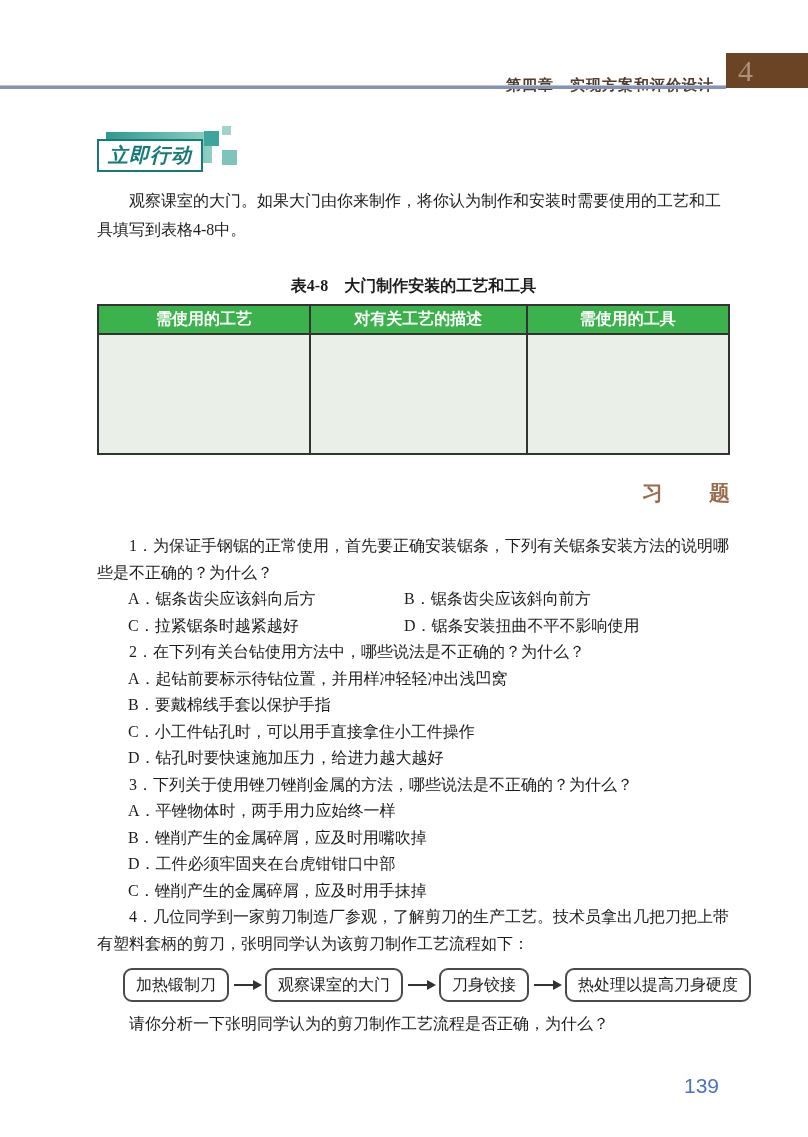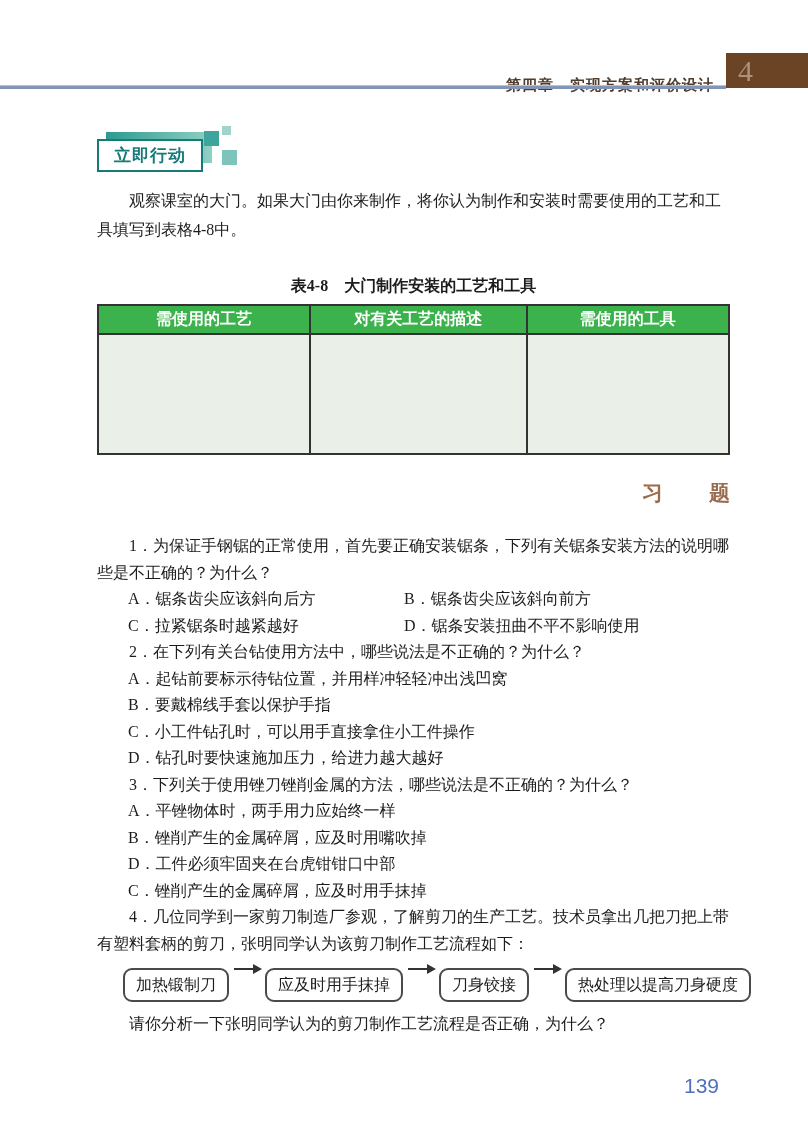--- a/index.html
+++ b/index.html
@@ -32,22 +32,23 @@
   
   .activity-badge { position:absolute; left:97px; top:125px; width:170px; height:52px; }
   .badge-grad {
     position:absolute; left:9px; top:7px; width:106px; height:31px;
     background:linear-gradient(90deg, var(--badge-grad-start,#2d9a8e), var(--badge-grad-end,#8fd0c4));
   }
   .badge-box {
     position:absolute; left:0; top:14px; width:102px; height:29px;
     background:#fff; border:2px solid var(--badge-teal,#157a78);
     display:flex; align-items:center; justify-content:center;
-    font-weight:bold; font-size:17px; color:var(--badge-teal,#157a78);
+    font-weight:bold; font-size:20px; color:var(--badge-teal,#157a78);
     letter-spacing:1px;
+    font-style:italic;
   }
   .deco-sq { position:absolute; }
   .sq1 { left:107px; top:6px;  width:15px; height:15px; background:#3da59c; }
   .sq2 { left:125px; top:1px;  width:9px;  height:9px;  background:#9fd3cb; }
   .sq3 { left:125px; top:25px; width:15px; height:15px; background:#7fc4bb; }
 
   
   .main { position:absolute; left:97px; top:186px; width:633px; }
   .para { margin:0; font-size:16px; line-height:29px; text-indent:2em; }
 
@@ -74,21 +75,21 @@
     color:var(--exercise-brown,#9a6c4d); margin:0;
   }
   .exercises-title span + span { margin-left:46px; }
   .questions { margin-top:26px; font-size:16px; line-height:26.5px; }
   .stem { margin:0; text-indent:2em; }
   .opt-grid { display:grid; grid-template-columns:276px 1fr; padding-left:31px; }
   .opt-list p, .opt-grid span { margin:0; }
   .opt-list p { padding-left:31px; }
 
   
-  .flow { display:flex; align-items:flex-start; margin:11px 0 9px 26px; }
+  .flow { display:flex; align-items:center; margin:11px 0 9px 26px; }
   .flow-box {
     border:2px solid #4a4a4a; border-radius:9px; padding:4px 11px;
     font-size:16px; line-height:22px; white-space:nowrap; background:#fff;
   }
   .flow-arrow { position:relative; width:26px; height:2px; background:#333; margin:0 5px; flex:none; }
   .flow-arrow::after {
     content:""; position:absolute; right:-2px; top:-4px;
     border-left:9px solid #333; border-top:5px solid transparent; border-bottom:5px solid transparent;
   }
 
@@ -170,21 +171,21 @@
         <p>B．锉削产生的金属碎屑，应及时用嘴吹掉</p>
         <p>D．工件必须牢固夹在台虎钳钳口中部</p>
         <p>C．锉削产生的金属碎屑，应及时用手抹掉</p>
       </div>
 
       <p class="stem">4．几位同学到一家剪刀制造厂参观，了解剪刀的生产工艺。技术员拿出几把刀把上带有塑料套柄的剪刀，张明同学认为该剪刀制作工艺流程如下：</p>
 
       <div class="flow">
         <div class="flow-box">加热锻制刀</div>
         <div class="flow-arrow"></div>
-        <div class="flow-box">应及时用手抹掉</div>
+        <div class="flow-box">观察课室的大门</div>
         <div class="flow-arrow"></div>
         <div class="flow-box">刀身铰接</div>
         <div class="flow-arrow"></div>
         <div class="flow-box">热处理以提高刀身硬度</div>
       </div>
 
       <p class="stem">请你分析一下张明同学认为的剪刀制作工艺流程是否正确，为什么？</p>
     </div>
   </div>
 

